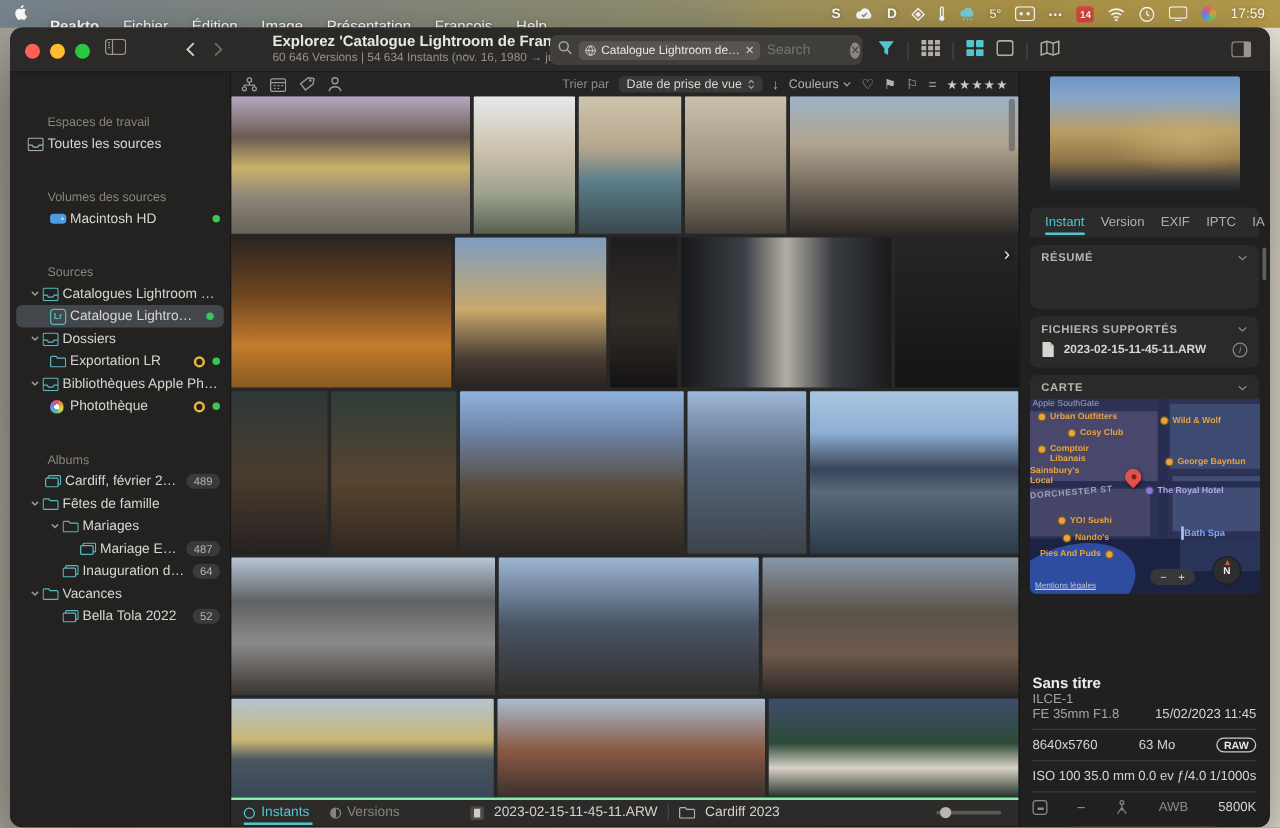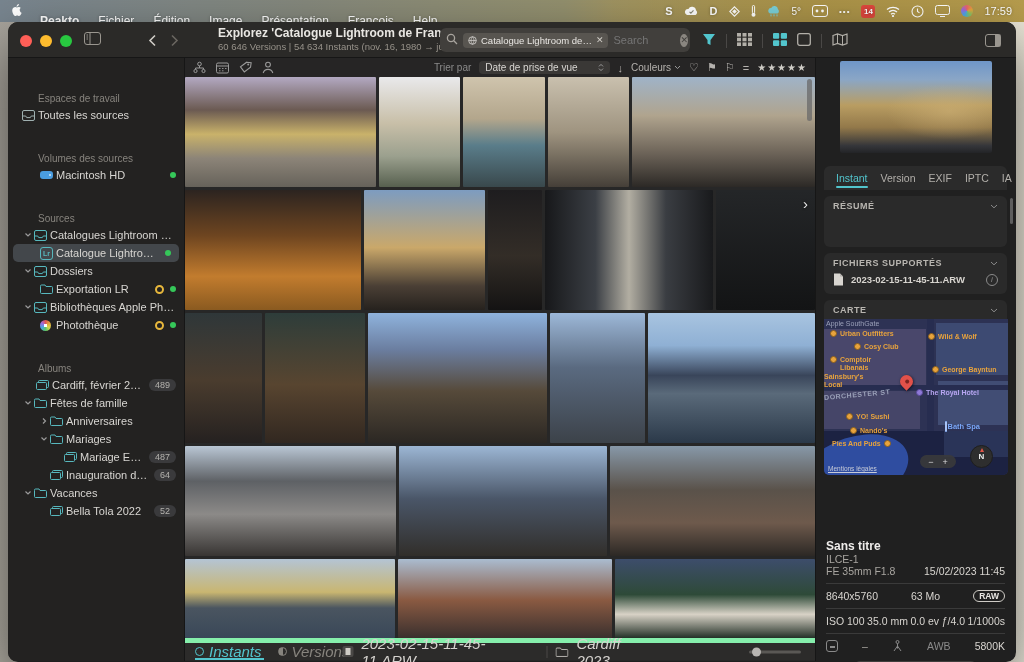--- a/index.html
+++ b/index.html
@@ -67,21 +67,21 @@
     display:flex; align-items:center; justify-content:center; font-weight:bold; }
   .flower { width:11px; height:11px; border-radius:50%;
     background:radial-gradient(circle at 50% 50%, #fff 0 2px, transparent 2px),
     conic-gradient(#e05555,#e0a43c,#d8d84c,#5cc46a,#4aa8e0,#9b6ae0,#e05555); }
   .drive { width:13px; height:8px; border-radius:3px; background:#4a9de0; position:relative; }
   .drive:after { content:""; position:absolute; right:2px; top:3px; width:2px; height:2px; border-radius:50%; background:#cfe6f8; }
   
   .gridbar { height:19px; background:#262525; display:flex; align-items:center; padding:0 8px; gap:10px; flex:none; }
   .gridbar .gic { color:#9a9a9a; display:inline-flex; }
   .gb-right { margin-left:auto; display:flex; align-items:center; gap:8px; font-size:10px; color:#b5b2ae; }
-  .sort-pill { background:#3a3836; border-radius:4px; padding:1px 6px; display:flex; gap:20px; align-items:center; color:#d8d6d2; }
+  .sort-pill { background:#3a3836; border-radius:4px; padding:1px 6px; display:flex; gap:4px; align-items:center; color:#d8d6d2; }
   .stars { color:#cfccc6; font-size:10px; letter-spacing:1px; }
   .glyph { font-size:11px; color:#b5b2ae; }
   
   .grid { height:561px; overflow:hidden; display:flex; flex-direction:column; gap:3px; background:#272727; position:relative; }
   .grow { display:flex; gap:3px; }
   .tile { border-radius:1px; }
   .r1 { height:110px; } .r2 { height:120px; } .r3 { height:131px; } .r4 { height:110px; } .r5 { height:79px; }
   .p1 { background:linear-gradient(180deg,#b3a9c2 0%,#6b5a52 30%,#c9b26a 52%,#8c8478 74%,#66625a 100%); }
   .p2 { background:linear-gradient(180deg,#e9e9eb 0%,#c8bfa8 42%,#9ba08e 72%,#57604f 100%); }
   .p3 { background:linear-gradient(180deg,#cfc4ad 0%,#b3a68c 38%,#5a7d8a 62%,#39484c 100%); }
@@ -99,22 +99,22 @@
   .p15 { background:linear-gradient(180deg,#a8c4e0 0%,#8fb0d4 25%,#39455a 48%,#5a6a7a 62%,#2b3949 100%); }
   .p16 { background:linear-gradient(180deg,#b9c6d4 0%,#5e6165 32%,#8c8a88 62%,#383533 100%); }
   .p17 { background:linear-gradient(180deg,#9cb6d4 0%,#4a5668 48%,#312e2a 100%); }
   .p18 { background:linear-gradient(180deg,#8798a8 0%,#5a524a 40%,#6e5a4c 70%,#2c2825 100%); }
   .p19 { background:linear-gradient(180deg,#b4c4d4 0%,#c9b671 42%,#4a5560 62%,#394758 100%); }
   .p20 { background:linear-gradient(180deg,#aabcd0 0%,#8a5a42 52%,#3a302e 100%); }
   .p21 { background:linear-gradient(180deg,#3d4d6b 0%,#2e4a38 45%,#d8d2c6 70%,#233027 100%); }
   .vthumb { position:absolute; right:3px; top:2px; width:5px; height:42px; background:#6a6a6a; border-radius:3px; opacity:.75; }
   .next-chev { position:absolute; right:7px; top:118px; color:#e8e8e8; font-size:15px; text-shadow:0 0 3px #000; }
   
-  .statusbar { height:22px; background:#2c2b2a; border-top:5px solid #86efac; display:flex; align-items:center;
-    padding:0 10px; font-size:15px; position:relative; flex:none;font-style:italic; }
+  .statusbar { height:22px; background:#2c2b2a; border-top:2px solid #86efac; display:flex; align-items:center;
+    padding:0 10px; font-size:11px; position:relative; flex:none; }
   .tg { display:flex; align-items:center; gap:5px; position:relative; padding:0 2px 0 0; height:100%; }
   .tg .ring { width:9px; height:9px; border-radius:50%; border:1.5px solid currentColor; }
   .tg.active { color:#52c5cd; } .tg.active:after { content:""; position:absolute; left:0; right:0; bottom:0; height:2px; background:#52c5cd; }
   .tg.idle { color:#87847e; margin-left:14px; }
   .tg .half { background:linear-gradient(90deg,#87847e 50%,transparent 50%); border-color:#87847e; }
   .sb-center { position:absolute; left:50%; transform:translateX(-50%); display:flex; align-items:center; gap:8px; color:#d5d2ce; }
   .doc-chip { width:11px; height:11px; background:#4a4846; border-radius:2px; position:relative; }
   .doc-chip:after { content:""; position:absolute; left:3px; top:2px; width:5px; height:7px; background:#cfccc6; }
   .sb-sep { width:1px; height:12px; background:#4a4846; }
   .zoom-slider { position:absolute; right:14px; top:50%; transform:translateY(-50%); width:52px; height:3px; background:#5a5855; border-radius:2px; }
@@ -454,33 +454,20 @@
         <span class="sic">
             <svg width="13" height="10" viewBox="0 0 13 10">
               <path d="M0.5 2.5v6a1 1 0 0 0 1 1h10a1 1 0 0 0 1-1v-5a1 1 0 0 0-1-1H6L5 1H1.5a1 1 0 0 0-1 1z" fill="none" stroke="#57b8be"></path>
             </svg>
           </span>
         <span class="slabel">Fêtes de famille</span>
       </div>
       <div class="srow lv1" style="padding-left:42px;">
         <span class="exp">
             <svg width="8" height="8" viewBox="0 0 8 8">
-              <polyline points="3,1.5 5.5,4 3,6.5" fill="none" stroke="#9a9a9a" stroke-width="1.2"></polyline>
-            </svg>
-          </span>
-        <span class="sic">
-            <svg width="13" height="10" viewBox="0 0 13 10">
-              <path d="M0.5 2.5v6a1 1 0 0 0 1 1h10a1 1 0 0 0 1-1v-5a1 1 0 0 0-1-1H6L5 1H1.5a1 1 0 0 0-1 1z" fill="none" stroke="#57b8be"></path>
-            </svg>
-          </span>
-        <span class="slabel">Anniversaires</span>
-      </div>
-      <div class="srow lv1" style="padding-left:42px;">
-        <span class="exp">
-            <svg width="8" height="8" viewBox="0 0 8 8">
               <polyline points="1.5,2.5 4,5 6.5,2.5" fill="none" stroke="#9a9a9a" stroke-width="1.2"></polyline>
             </svg>
           </span>
         <span class="sic">
             <svg width="13" height="10" viewBox="0 0 13 10">
               <path d="M0.5 2.5v6a1 1 0 0 0 1 1h10a1 1 0 0 0 1-1v-5a1 1 0 0 0-1-1H6L5 1H1.5a1 1 0 0 0-1 1z" fill="none" stroke="#57b8be"></path>
             </svg>
           </span>
         <span class="slabel">Mariages</span>
       </div>

